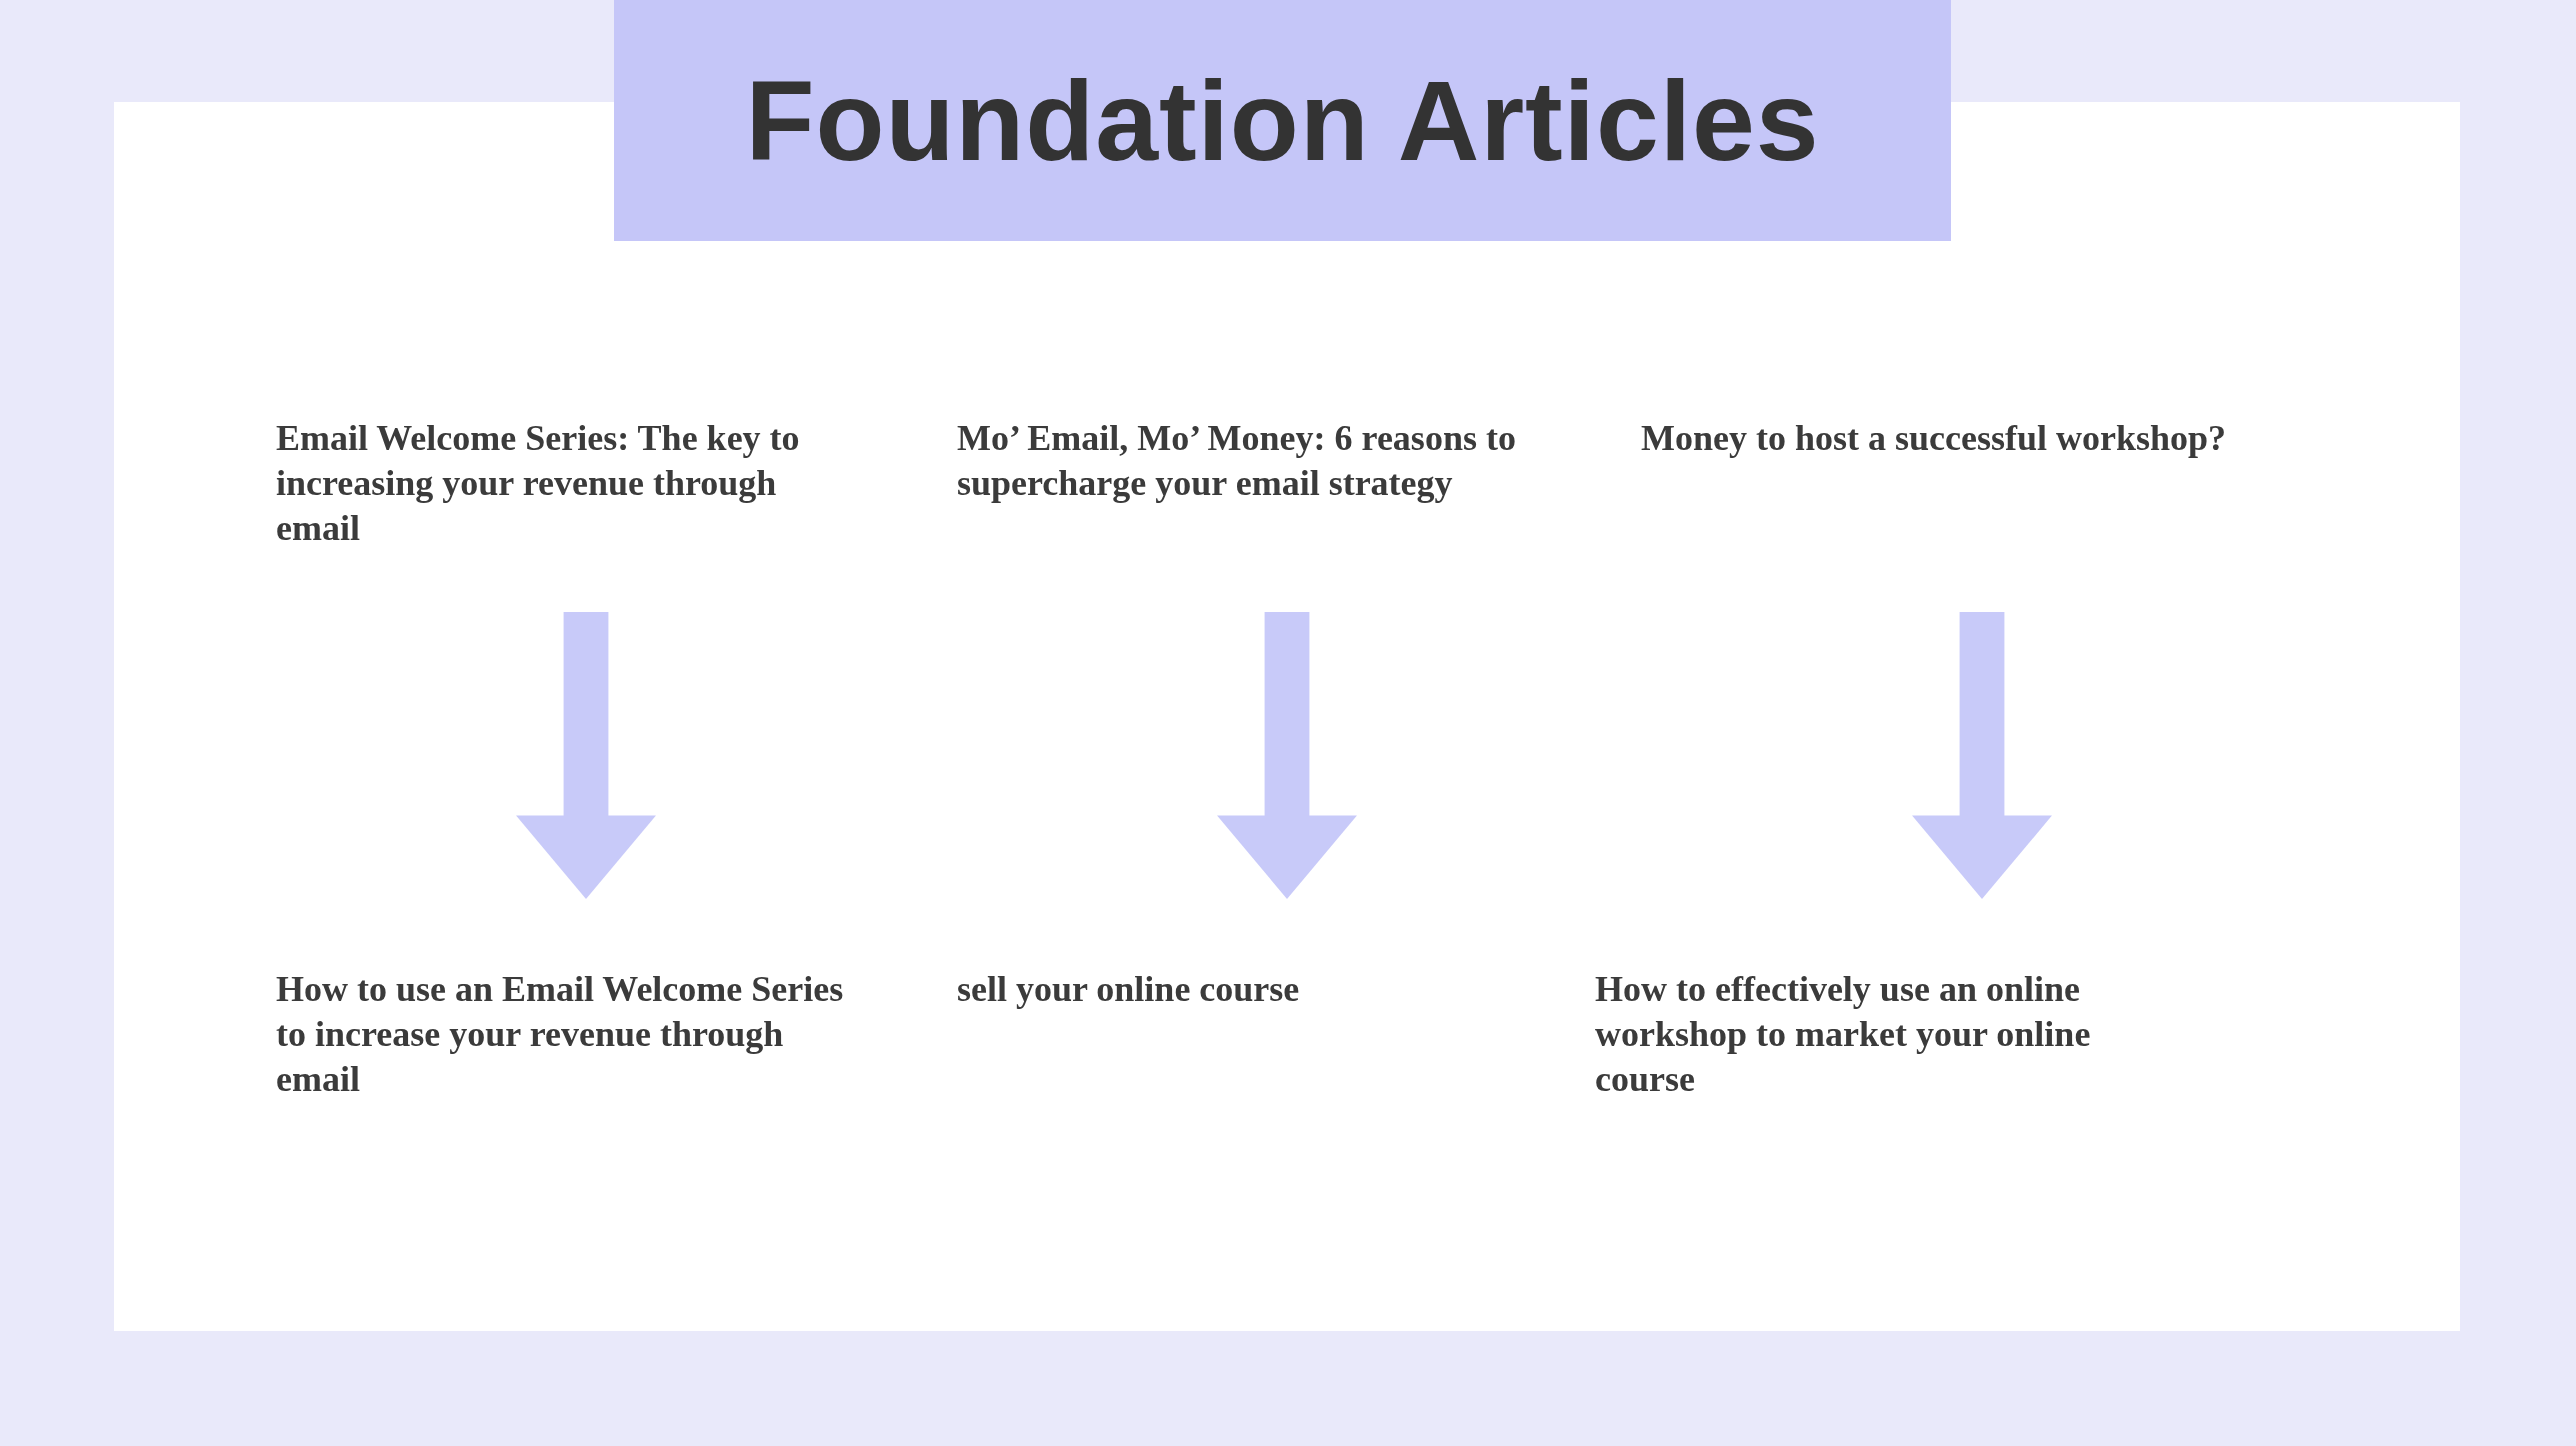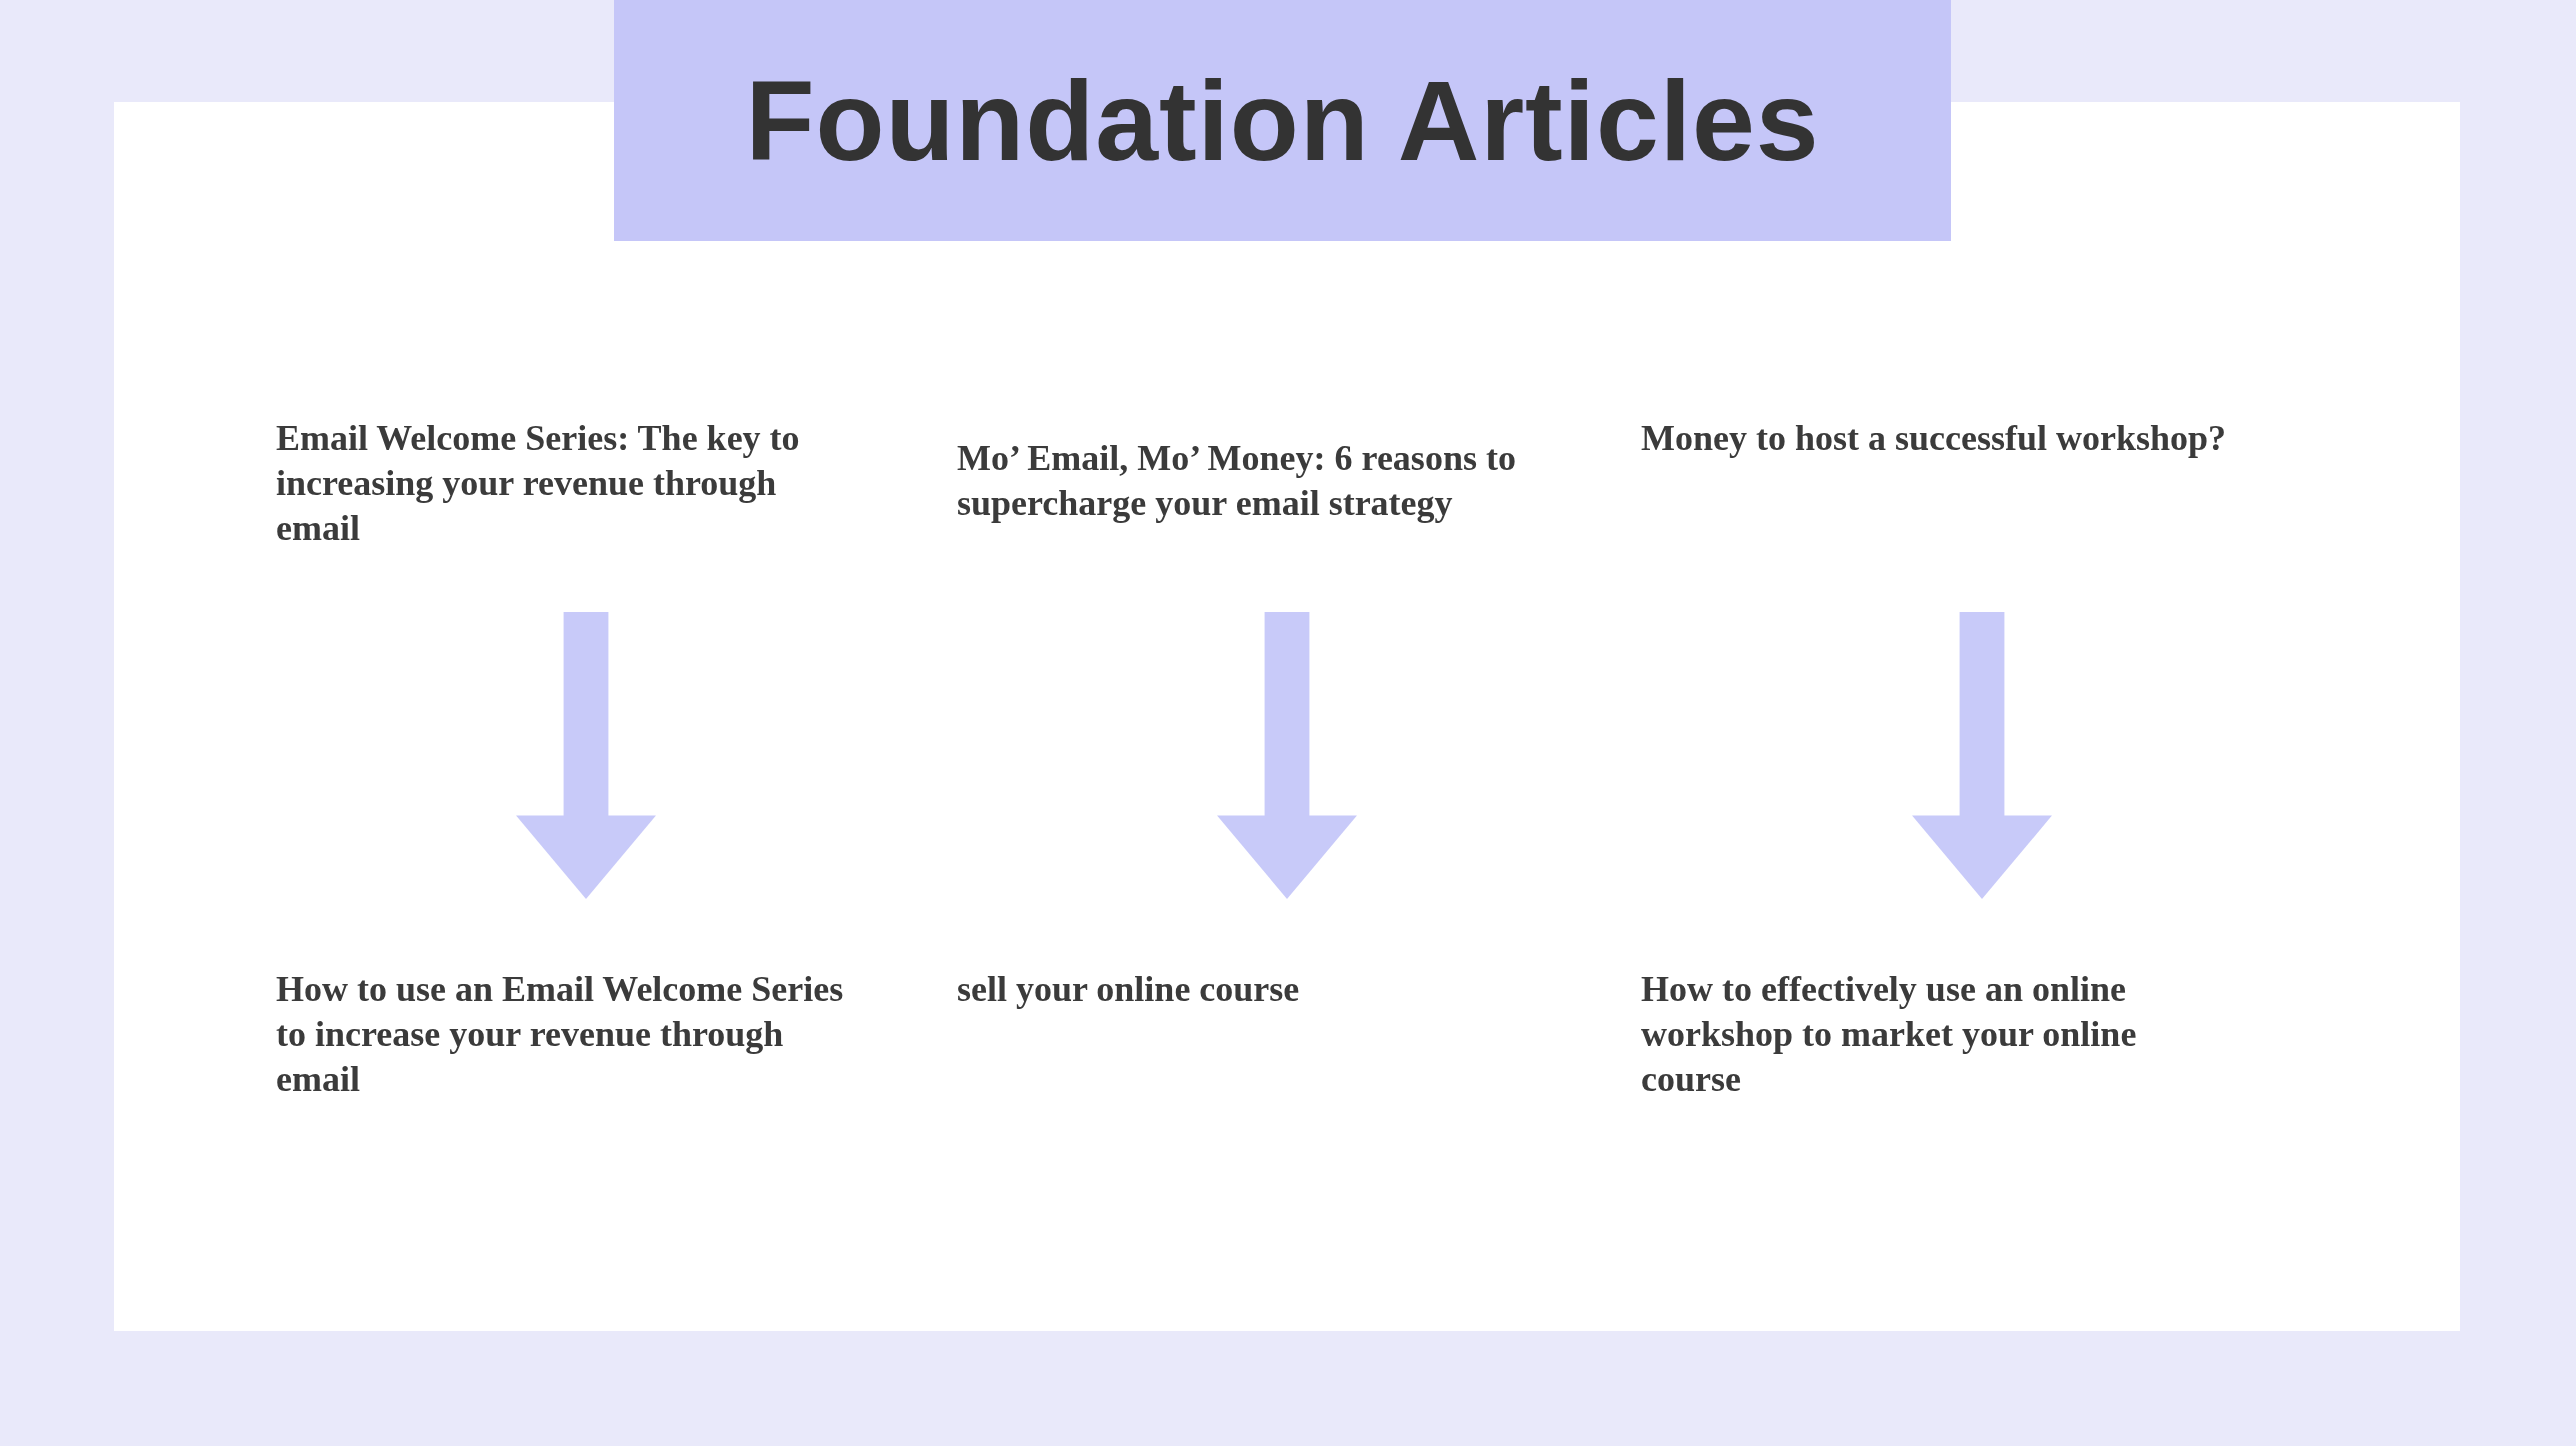--- a/index.html
+++ b/index.html
@@ -62,30 +62,30 @@
     width: 140px;
     height: 287px;
   }
 
   .arrow rect, .arrow polygon {
     fill: var(--arrow-color, #c8caf9);
   }
 
   
   .pos-top-1 { left: 276px;  top: 416px; }
-  .pos-top-2 { left: 957px; top: 416px; margin-top: 20px; }
+  .pos-top-2 { left: 957px; top: 416px; }
   .pos-top-3 { left: 1641px; top: 416px; }
 
   .pos-arrow-1 { left: 516px;  top: 612px; }
   .pos-arrow-2 { left: 1217px; top: 612px; }
   .pos-arrow-3 { left: 1912px; top: 612px; }
 
   .pos-bottom-1 { left: 276px;  top: 967px; }
   .pos-bottom-2 { left: 957px; top: 967px; }
-  .pos-bottom-3 { left: 1641px; top: 967px; }
+  .pos-bottom-3 { left: 1595px; top: 967px; }
 </style>
 </head>
 <body>
 
 <div class="canvas">
 
   <div class="card"></div>
 
   <div class="banner">
     <h1>Foundation Articles</h1>

